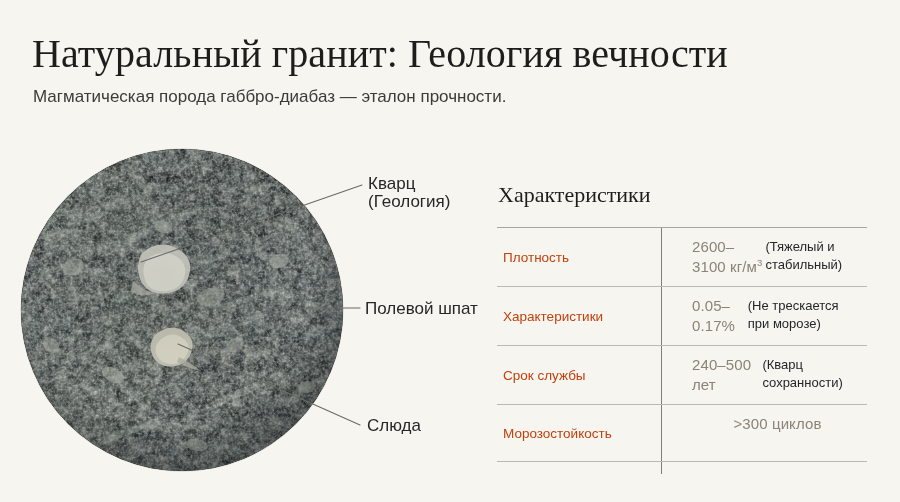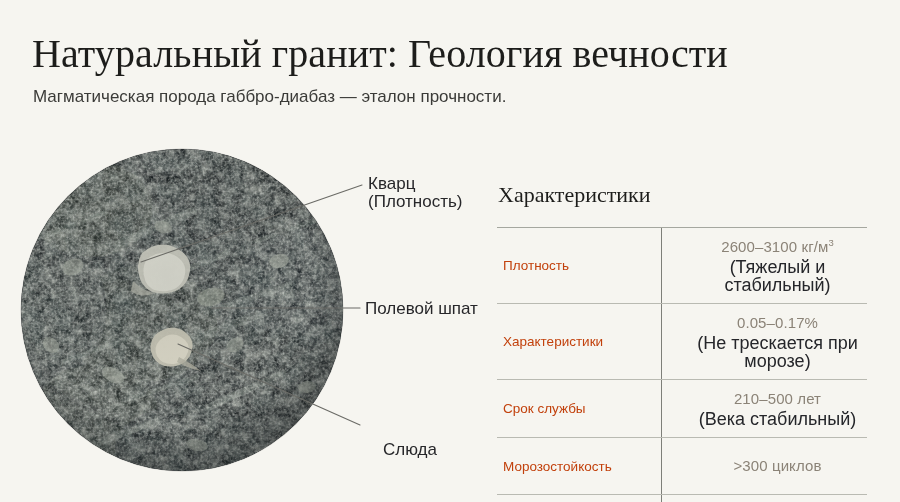--- a/index.html
+++ b/index.html
@@ -86,21 +86,21 @@
     line-height: 17.5px;
     color: #27272a;
     white-space: nowrap;
   }
   .callout-label .sub {
     display: block;
     color: #27272a;
   }
   .callout-quartz    { left: 368px; top: 45px; }
   .callout-feldspar  { left: 365px; top: 170px; }
-  .callout-mica      { left: 383px; top: 287px; margin-top: 24px; }
+  .callout-mica      { left: 367px; top: 287px; }
 
   
   .props {
     position: absolute;
     left: 497px;
     top: 168px;
     width: 372px;
   }
   .props-heading {
     font-family: "Liberation Serif", "DejaVu Serif", serif;
@@ -130,40 +130,39 @@
     display: flex;
     align-items: center;
     font-size: 13.5px;
     color: #c2410c;
     padding: 8px 10px 8px 6px;
     box-sizing: border-box;
   }
   .prop-value {
     flex: 1 1 auto;
     display: flex;
-    flex-direction: column;
+    flex-direction: row;
     justify-content: center;
     padding: 9px 4px 9px 30px;
     box-sizing: border-box;
     border-left: 1.4px solid #7e7f79;
-    text-align: center;
   }
   .prop-value .main {
     font-size: 15px;
     line-height: 20px;
     color: #8b8377;
     letter-spacing: 0.1px;
   }
   .prop-value .main sup {
     font-size: 9.5px;
     vertical-align: super;
     line-height: 0;
   }
   .prop-value .note {
-    font-size: 18px;
+    font-size: 13px;
     line-height: 18px;
     color: #25262a;
     margin-top: 1px;
   }
   .prop-value .note:empty { display: none; }
   .prop-row.no-note .prop-value { justify-content: center; }
   
   .divider-tail {
     position: absolute;
     left: 164px;
@@ -291,21 +290,21 @@
         <path d="M141 132 L362 55"></path>
 
         <path d="M212 178 L360 178"></path>
 
         <path d="M178 214 L360 295"></path>
       </g>
     </svg>
 
     <div class="callout-label callout-quartz">
       <span>Кварц</span>
-      <span class="sub">(Плотность)</span>
+      <span class="sub">(Геология)</span>
     </div>
 
     <div class="callout-label callout-feldspar">
       <span>Полевой шпат</span>
     </div>
 
     <div class="callout-label callout-mica">
       <span>Слюда</span>
     </div>
   </div>
@@ -327,22 +326,22 @@
         <div class="prop-name">Характеристики</div>
         <div class="prop-value">
           <div class="main"><span>0.05–0.17%</span><sup></sup></div>
           <div class="note">(Не трескается при морозе)</div>
         </div>
       </div>
 
       <div class="prop-row">
         <div class="prop-name">Срок службы</div>
         <div class="prop-value">
-          <div class="main"><span>210–500 лет</span><sup></sup></div>
-          <div class="note">(Века стабильный)</div>
+          <div class="main"><span>240–500 лет</span><sup></sup></div>
+          <div class="note">(Кварц сохранности)</div>
         </div>
       </div>
 
       <div class="prop-row no-note">
         <div class="prop-name">Морозостойкость</div>
         <div class="prop-value">
           <div class="main"><span>&gt;300 циклов</span><sup></sup></div>
 
         </div>
       </div>

